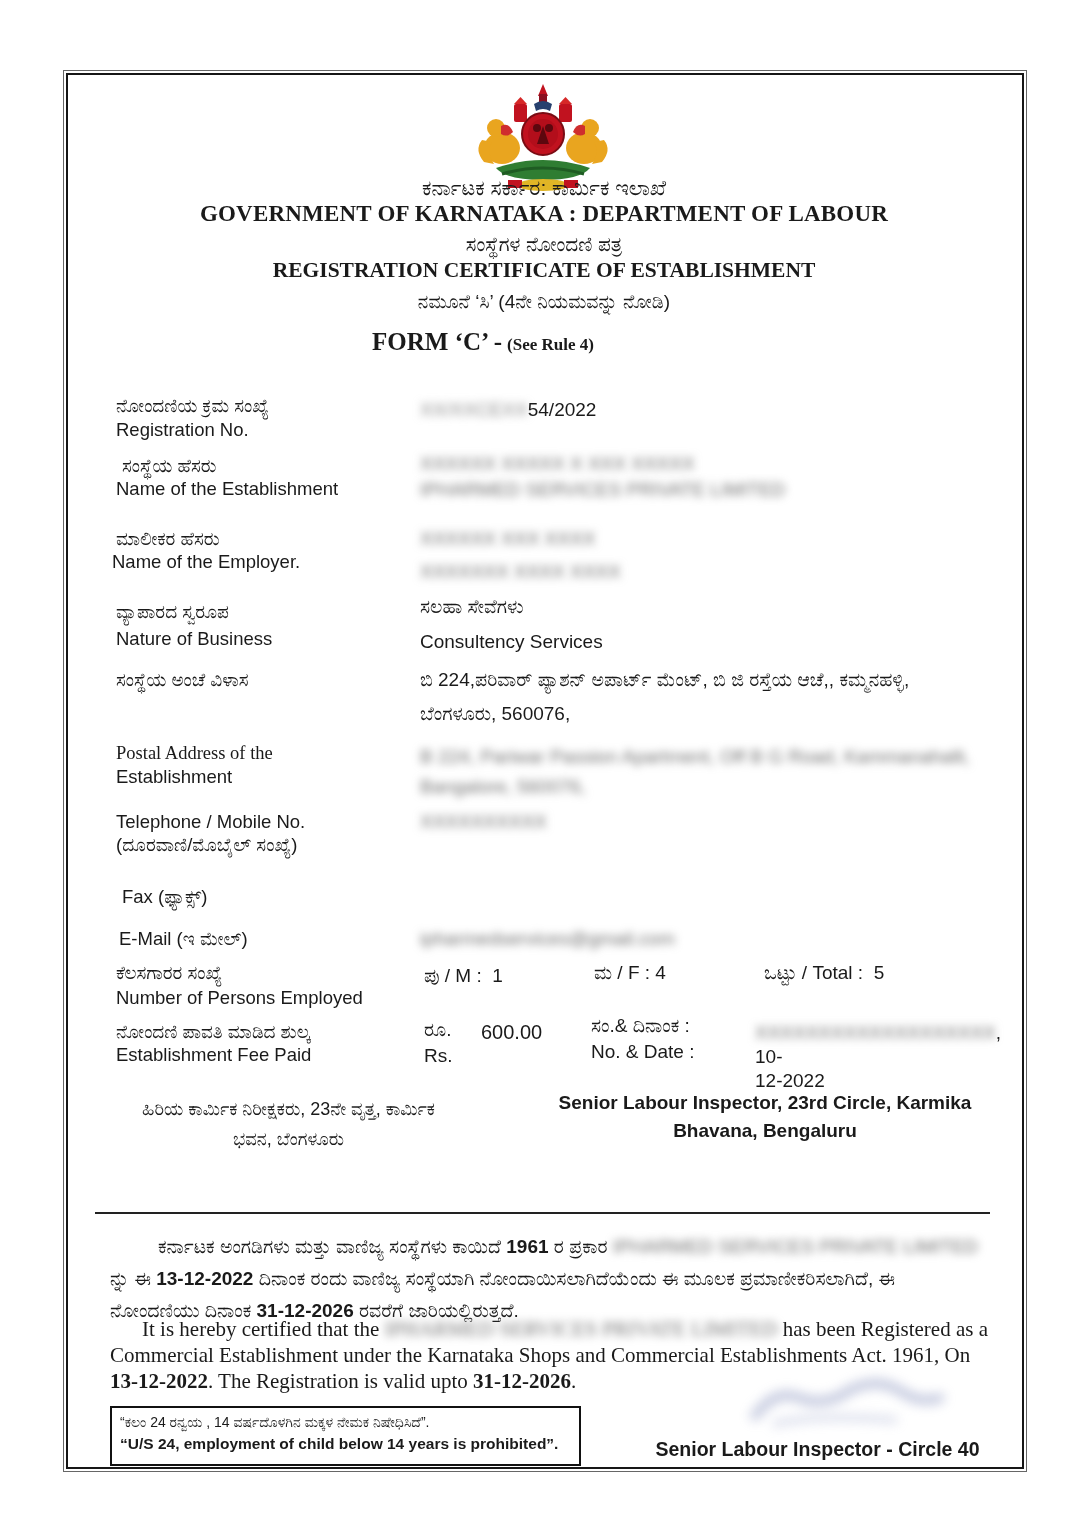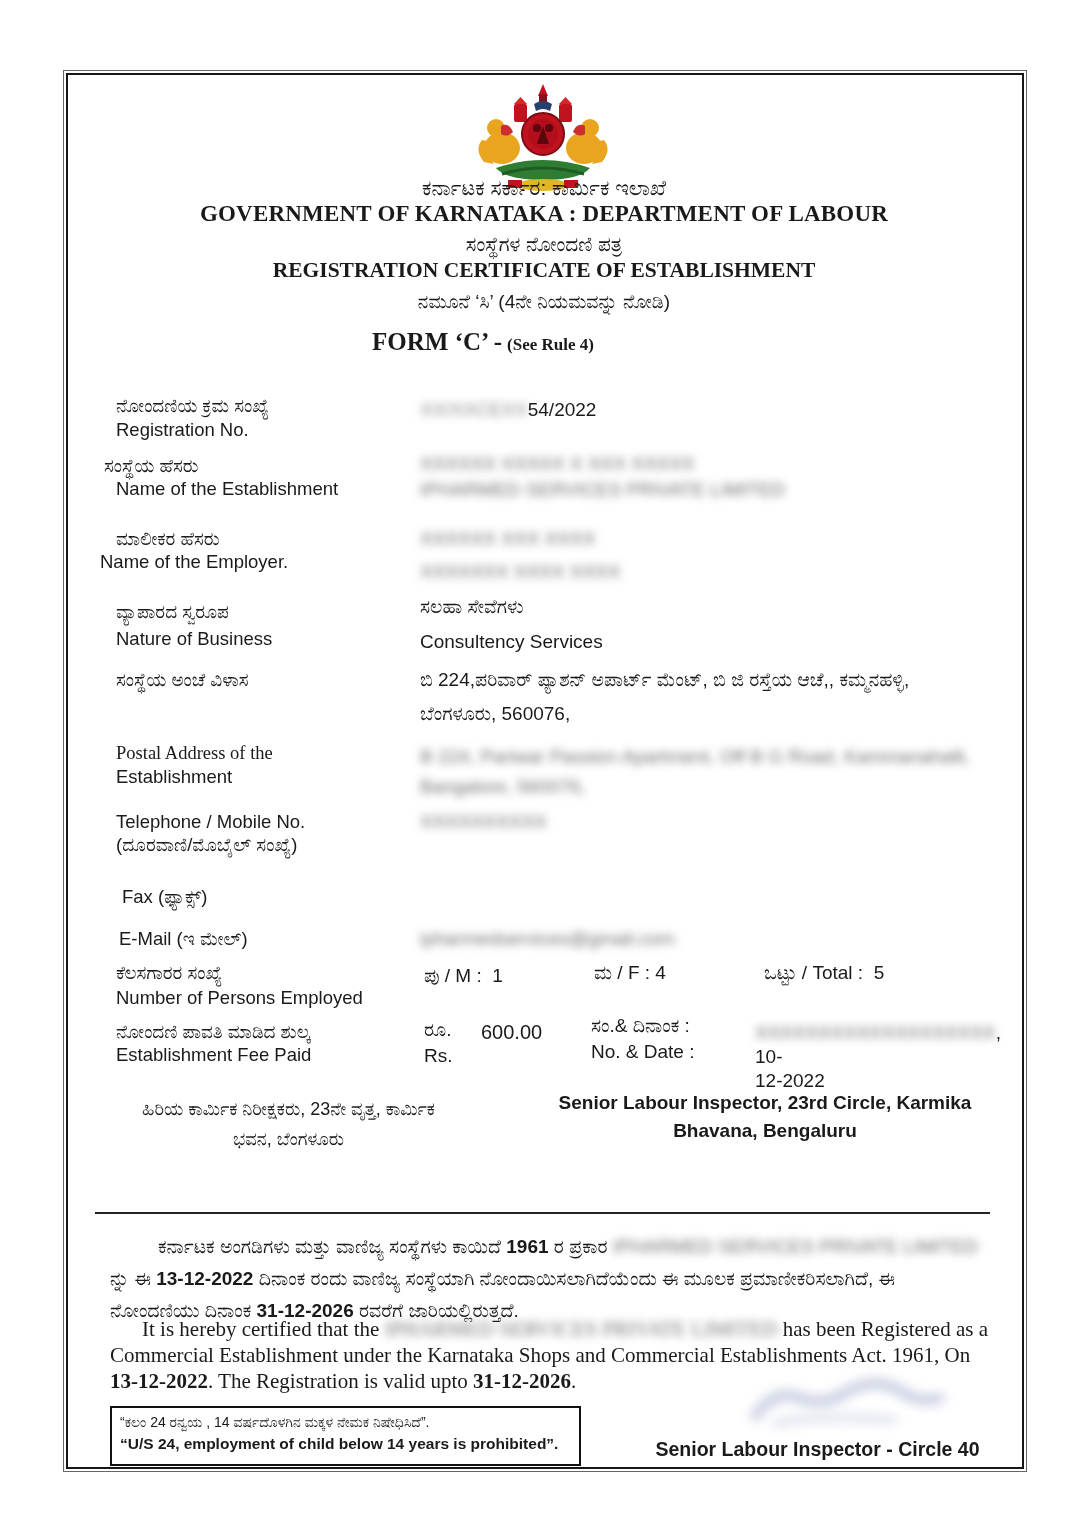--- a/index.html
+++ b/index.html
@@ -70,27 +70,27 @@
   <span class="b" style="font-size:25px;">FORM ‘C’ -</span>
   <span class="b" style="font-size:17px;">(See Rule 4)</span>
 </div>
 
 <div class="abs lbl" style="left:116px;top:394px;">ನೋಂದಣಿಯ ಕ್ರಮ ಸಂಖ್ಯೆ</div>
 <div class="abs lbl" style="left:116px;top:418px;">Registration No.</div>
 <div class="abs val" style="left:420px;top:398px;">
   <span class="redact-l">XX/XXCEXX</span><span>54/2022</span>
 </div>
 
-<div class="abs lbl" style="left:104px;top:454px;text-align:center;">ಸಂಸ್ಥೆಯ ಹೆಸರು</div>
+<div class="abs lbl" style="left:122px;top:454px;text-align:center;">ಸಂಸ್ಥೆಯ ಹೆಸರು</div>
 <div class="abs lbl" style="left:116px;top:477px;">Name of the Establishment</div>
 <div class="abs val redact" style="left:420px;top:452px;">XXXXXX XXXXX X XXX XXXXX</div>
 <div class="abs val redact" style="left:420px;top:478px;">IPHARMED SERVICES PRIVATE LIMITED</div>
 
 <div class="abs lbl" style="left:116px;top:527px;">ಮಾಲೀಕರ ಹೆಸರು</div>
-<div class="abs lbl" style="left:100px;top:550px;">Name of the Employer.</div>
+<div class="abs lbl" style="left:112px;top:550px;">Name of the Employer.</div>
 <div class="abs val redact" style="left:420px;top:527px;">XXXXXX XXX XXXX</div>
 <div class="abs val redact" style="left:420px;top:560px;">XXXXXXX XXXX XXXX</div>
 
 <div class="abs lbl" style="left:116px;top:600px;">ವ್ಯಾಪಾರದ ಸ್ವರೂಪ</div>
 <div class="abs lbl" style="left:116px;top:627px;">Nature of Business</div>
 <div class="abs val" style="left:420px;top:595px;">ಸಲಹಾ ಸೇವೆಗಳು</div>
 <div class="abs val" style="left:420px;top:630px;">Consultency Services</div>
 
 <div class="abs lbl" style="left:116px;top:668px;">ಸಂಸ್ಥೆಯ ಅಂಚೆ ವಿಳಾಸ</div>
 <div class="abs val" style="left:420px;top:668px;width:580px;">ಬಿ 224,ಪರಿವಾರ್ ಪ್ಯಾಶನ್ ಅಪಾರ್ಟ್ ಮೆಂಟ್, ಬಿ ಜಿ ರಸ್ತೆಯ ಆಚೆ,, ಕಮ್ಮನಹಳ್ಳಿ,</div>

